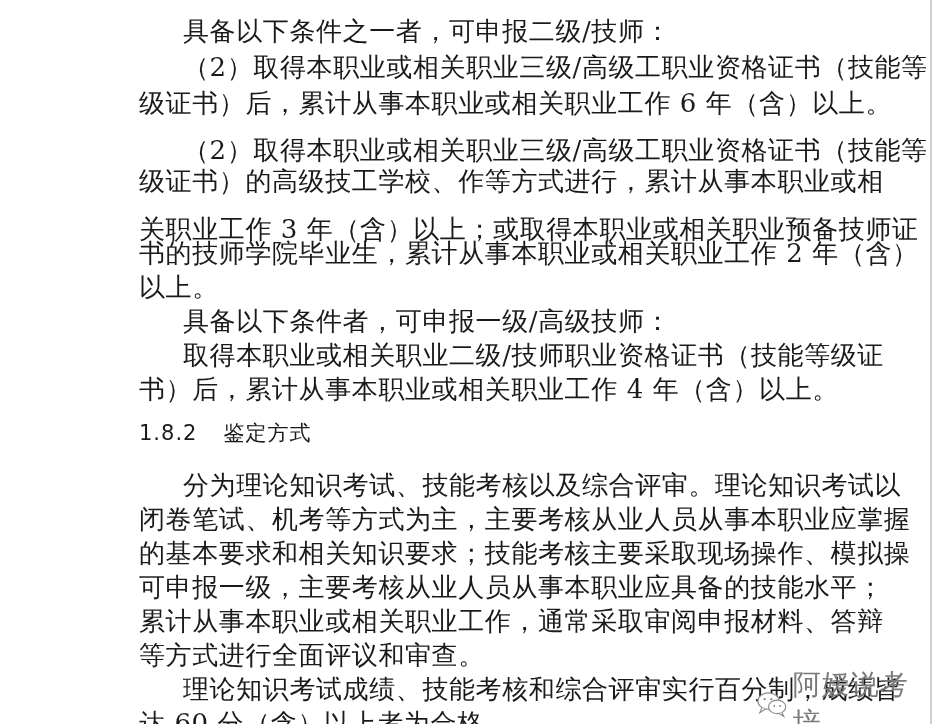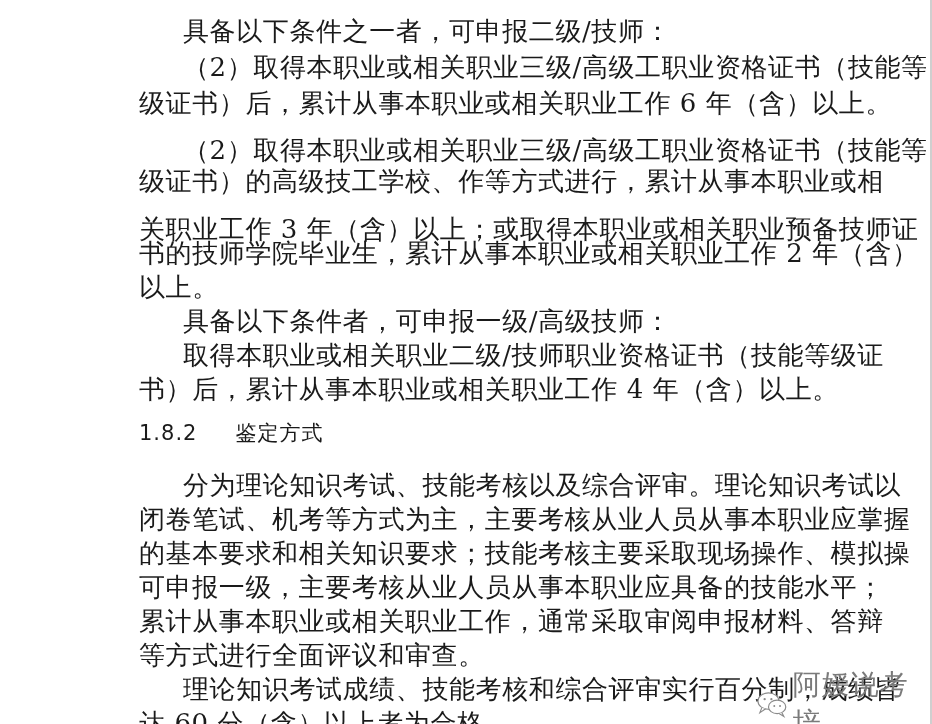--- a/index.html
+++ b/index.html
@@ -17,21 +17,21 @@
   }
   .line {
     position: absolute; left: 0; white-space: nowrap;
     font-size: 26px; line-height: 30px; letter-spacing: 0.6px;
   }
   .indent { left: 44px; }
   .heading {
     font-family: "DejaVu Sans", "Liberation Sans", sans-serif;
     font-size: 21px; letter-spacing: 1px;
   }
-  .heading .num { margin-right: 38px; }
+  .heading .num { margin-right: 26px; }
   .watermark {
     position: absolute; left: 756px; top: 666px; display: flex; align-items: center;
     font-family: "DejaVu Sans", "Liberation Sans", sans-serif;
     font-size: 28px; color: #7a7a7a; letter-spacing: 1px;
   }
   .watermark svg { margin-right: 4px; }
 </style>
 </head>
 <body>
 

